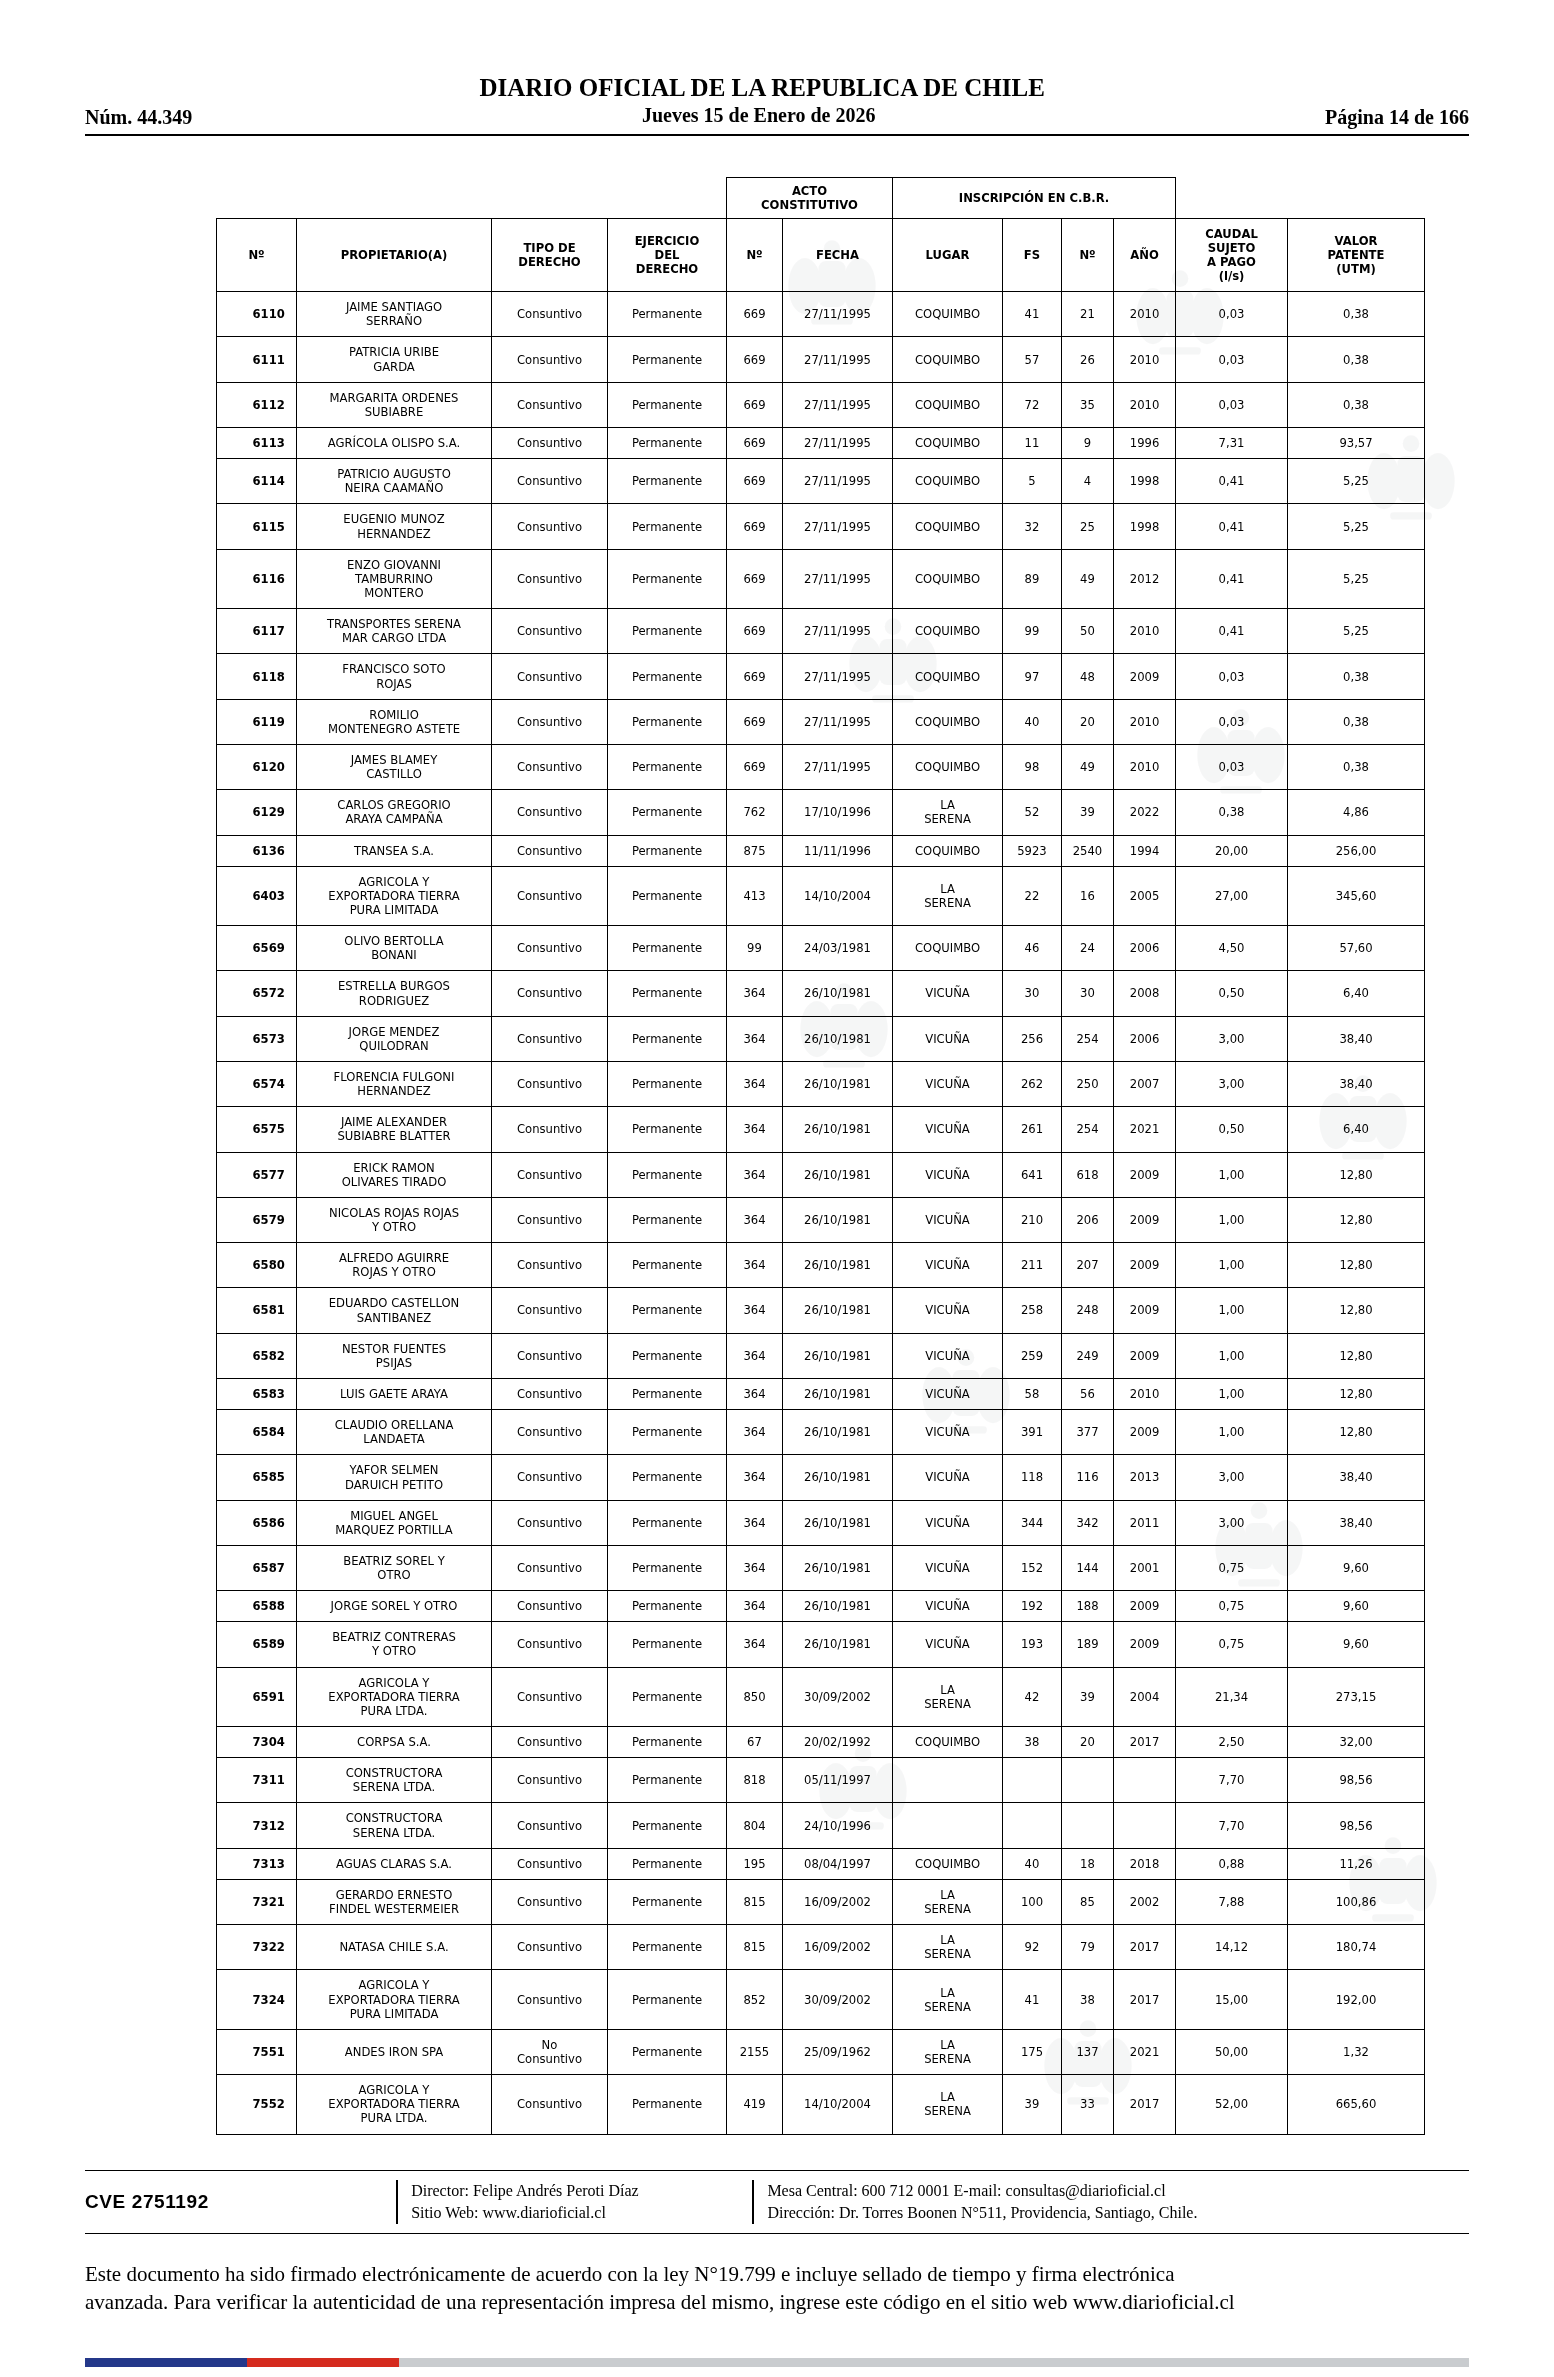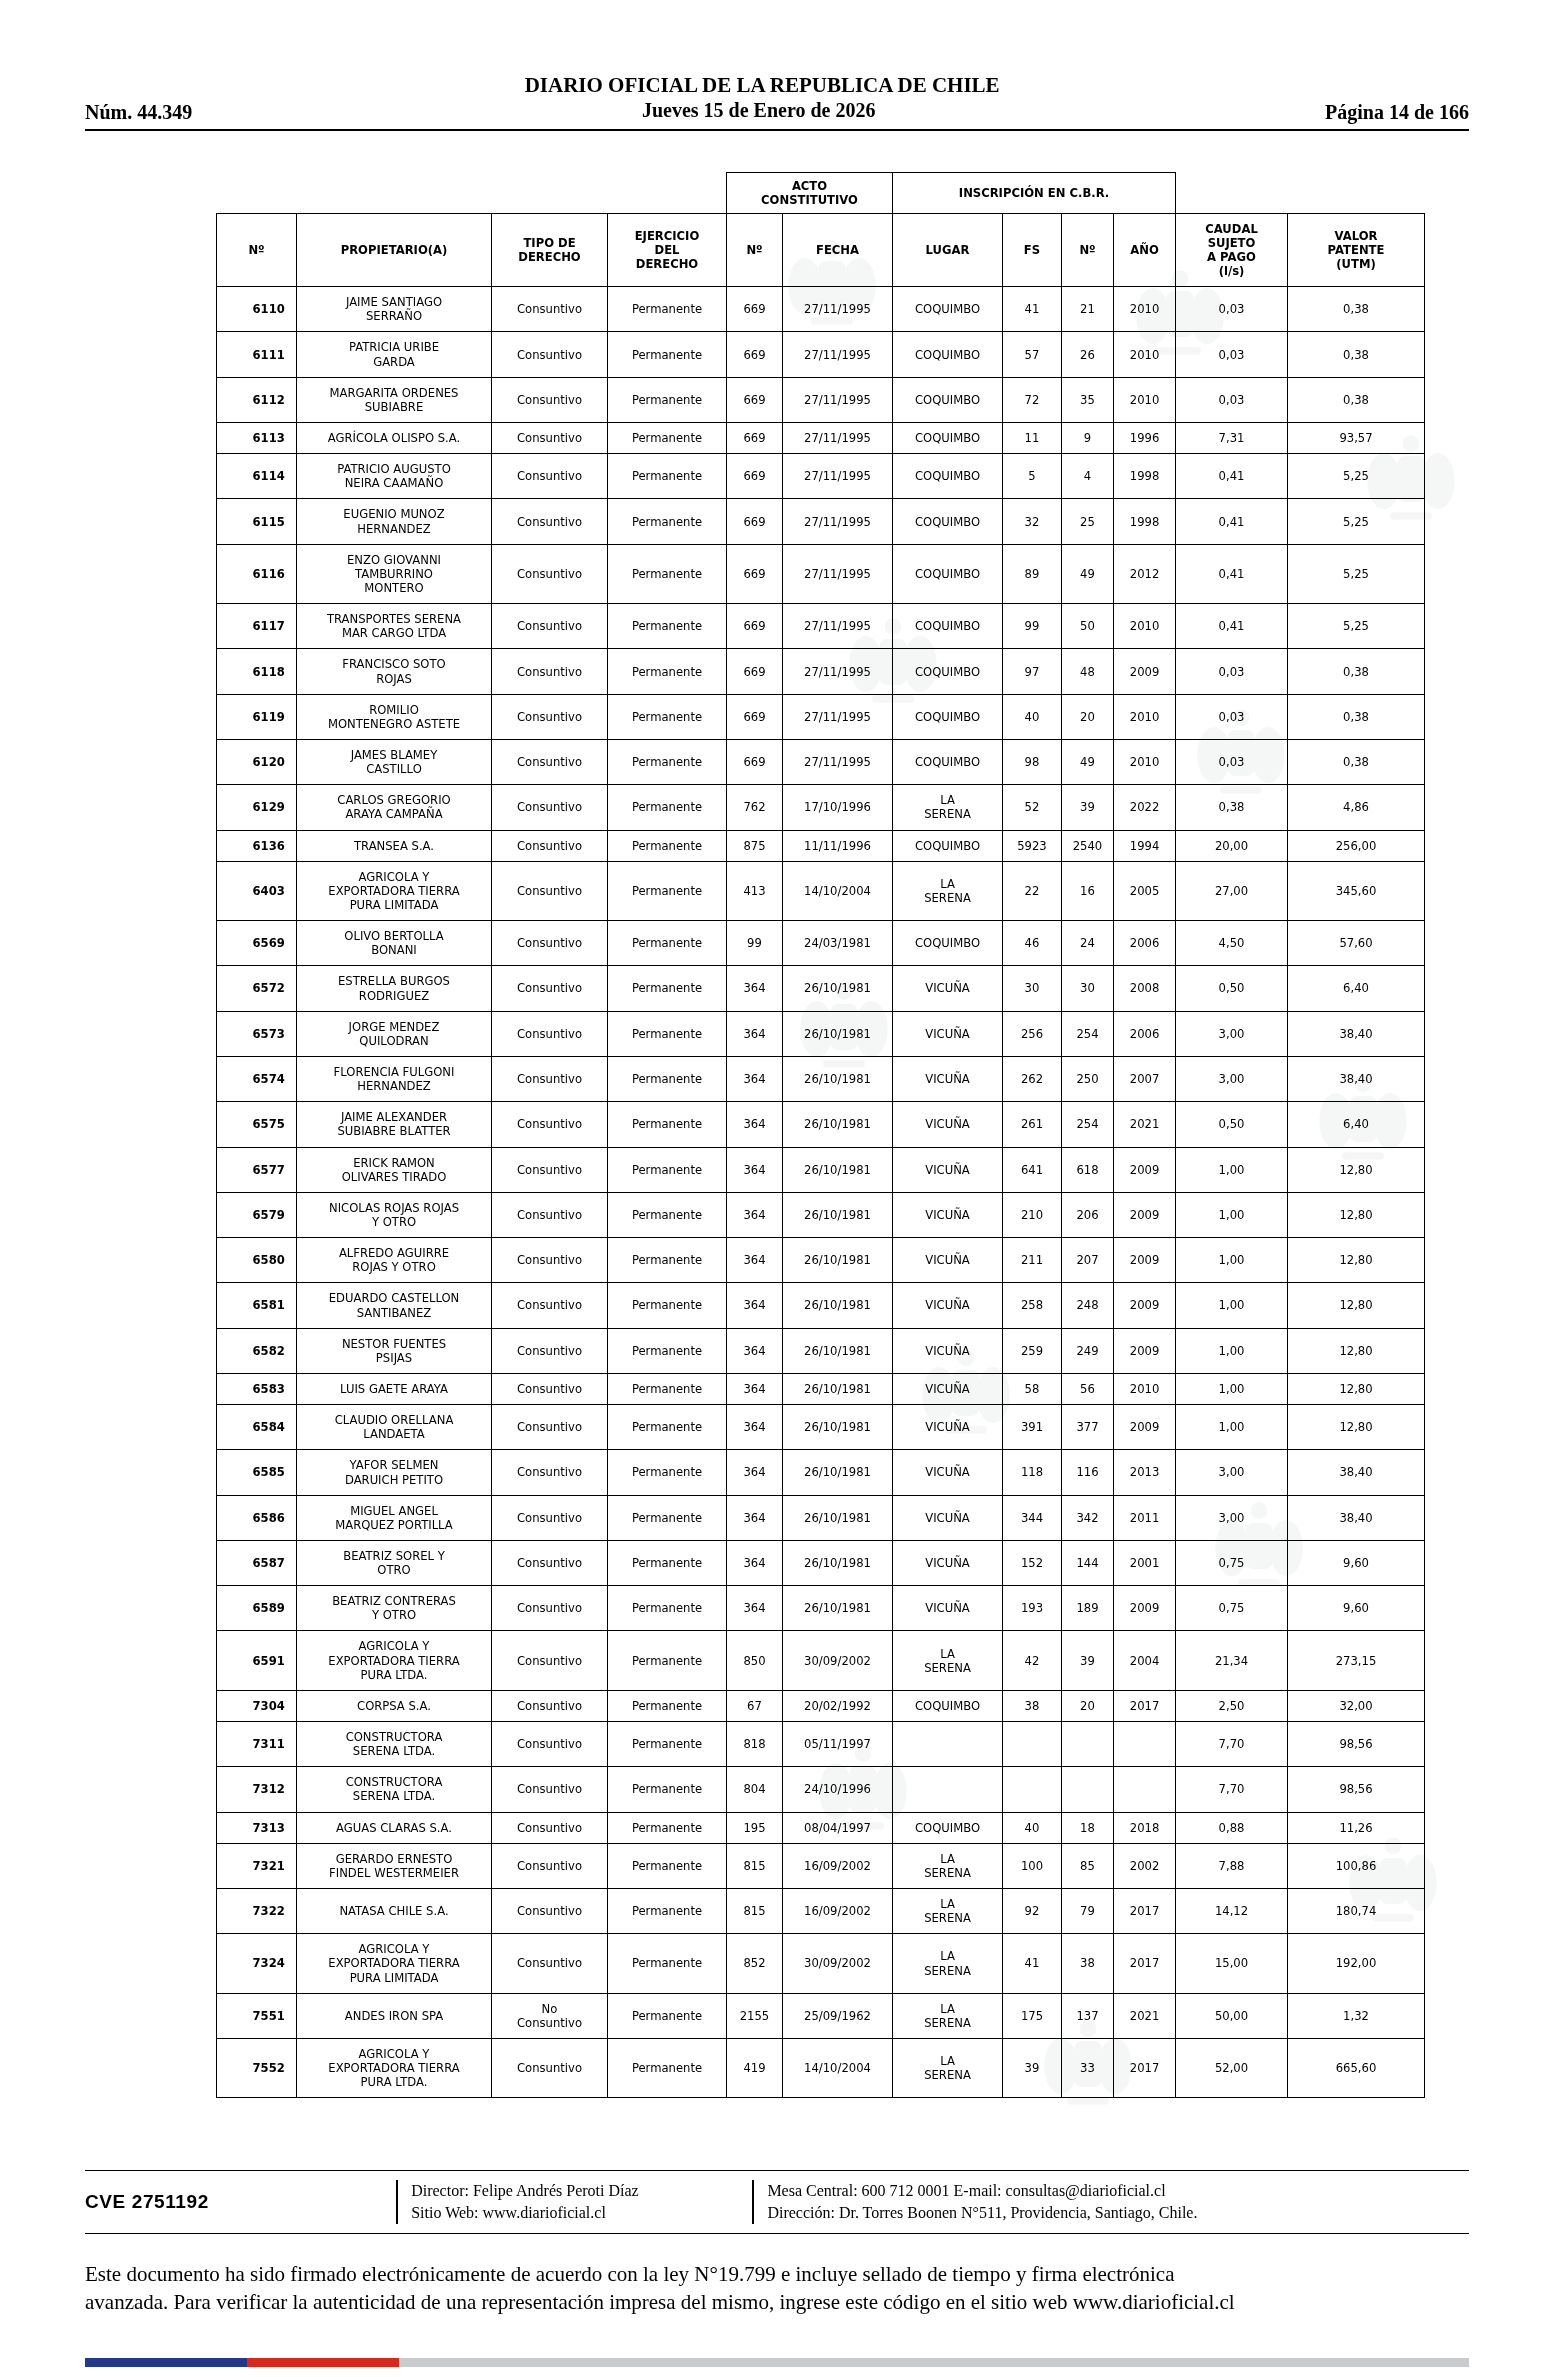--- a/index.html
+++ b/index.html
@@ -28,21 +28,21 @@
   .masthead {
     margin-top:72px;
     display:flex;
     justify-content:space-between;
     align-items:flex-end;
     border-bottom:2.4px solid #000;
     padding-bottom:6.1px;
   }
   .masthead .side { font-weight:bold; font-size:20px; white-space:nowrap; line-height:1.1; }
   .masthead .center { text-align:center; font-weight:bold; line-height:1.25; }
-  .masthead .title { font-size:21px;margin-left:7px; }
+  .masthead .title { font-size:25px;margin-left:7px; }
   .masthead .date  { font-size:20px; }
 
   
   table.patents {
     border-collapse:collapse;
     table-layout:fixed;
     width:1209px;
     margin-left:131px;
     margin-top:41px;
     font-family:"DejaVu Sans", sans-serif;
@@ -636,20 +636,34 @@
           <td class="c4">364</td>
           <td class="c5">26/10/1981</td>
           <td class="c6">VICUÑA</td>
           <td class="c7">152</td>
           <td class="c8">144</td>
           <td class="c9">2001</td>
           <td class="c10">0,75</td>
           <td class="c11">9,60</td>
         </tr>
         <tr>
+          <td class="c0">6588</td>
+          <td class="c1">JORGE SOREL Y OTRO</td>
+          <td class="c2">Consuntivo</td>
+          <td class="c3">Permanente</td>
+          <td class="c4">364</td>
+          <td class="c5">26/10/1981</td>
+          <td class="c6">VICUÑA</td>
+          <td class="c7">192</td>
+          <td class="c8">188</td>
+          <td class="c9">2009</td>
+          <td class="c10">0,75</td>
+          <td class="c11">9,60</td>
+        </tr>
+        <tr>
           <td class="c0">6589</td>
           <td class="c1">BEATRIZ CONTRERAS
 Y OTRO</td>
           <td class="c2">Consuntivo</td>
           <td class="c3">Permanente</td>
           <td class="c4">364</td>
           <td class="c5">26/10/1981</td>
           <td class="c6">VICUÑA</td>
           <td class="c7">193</td>
           <td class="c8">189</td>

